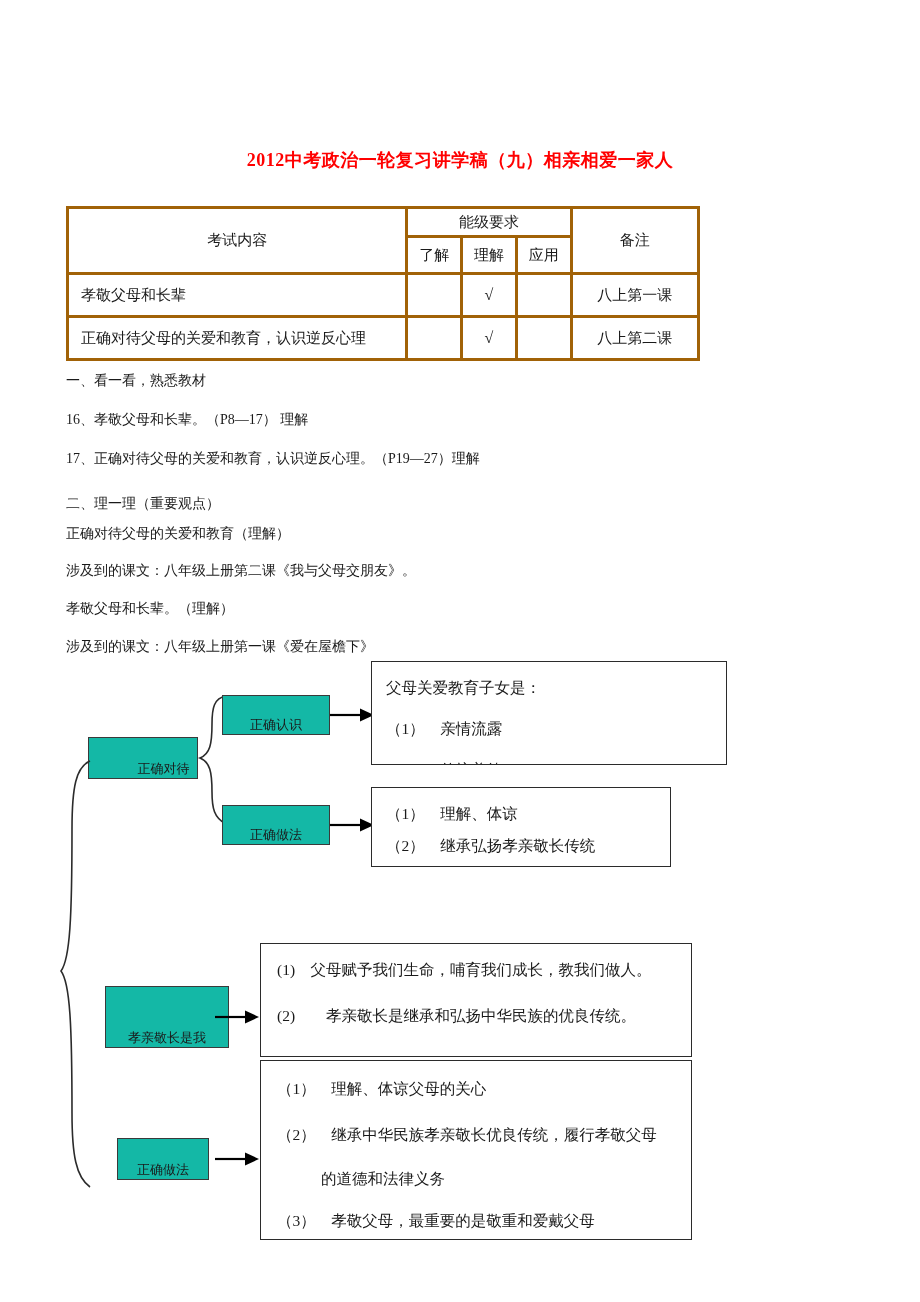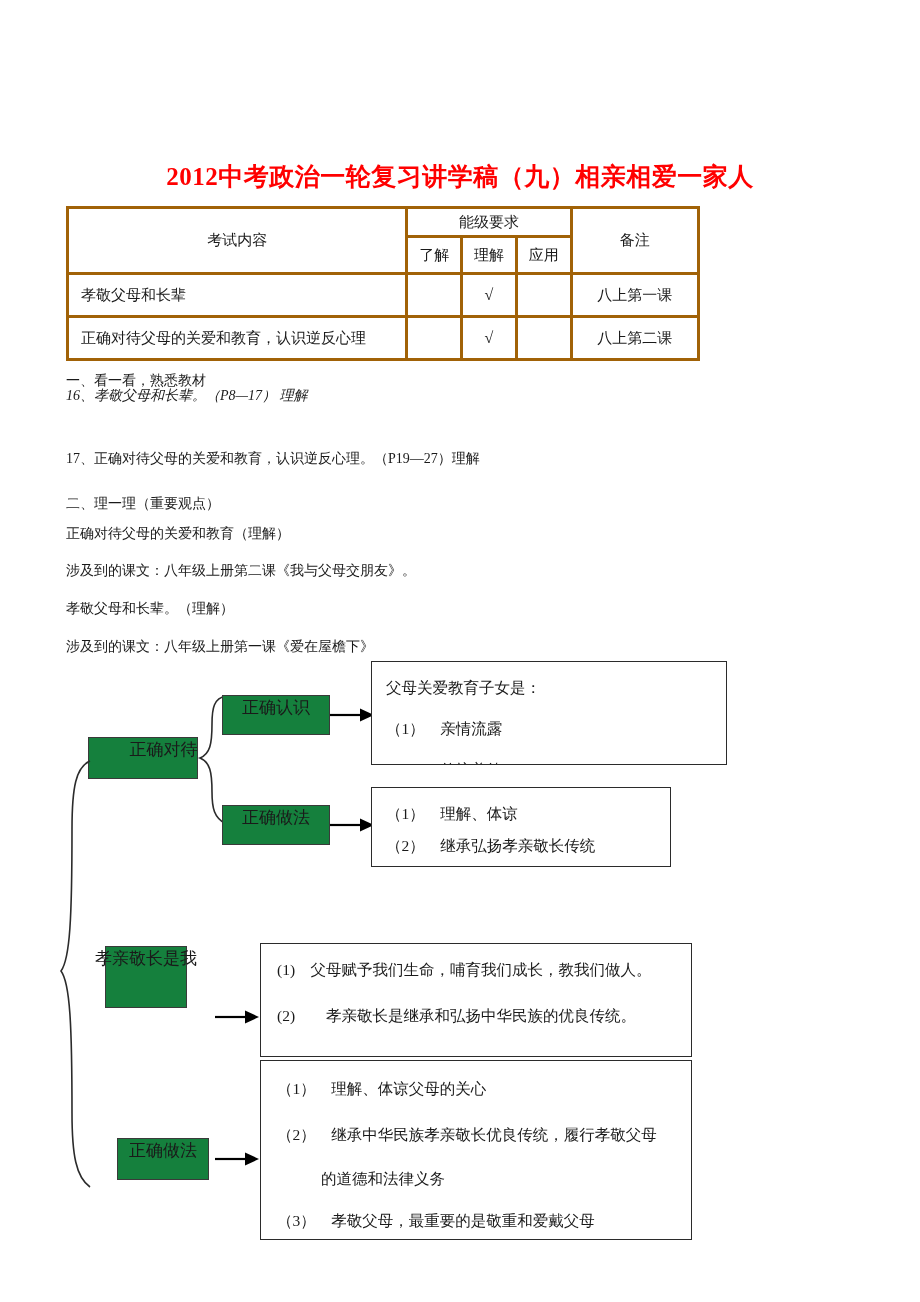--- a/index.html
+++ b/index.html
@@ -23,26 +23,25 @@
     height: 1302px;
   }
 
   
   .doc-title {
     position: absolute;
     left: 0;
     top: 148px;
     width: 920px;
     text-align: center;
-    font-size: 25px;
+    font-size: 18px;
     font-weight: bold;
     color: #ff0000;
     letter-spacing: 0.5px;
     font-family: "Liberation Serif", "DejaVu Serif", serif;
-    margin-top: 12px;
   }
 
   
   .spec-table {
     position: absolute;
     left: 66px;
     top: 206px;
     width: 634px;
     border-collapse: collapse;
     font-size: 15px;
@@ -72,26 +71,26 @@
     font-size: 14px;
     line-height: 1.1;
     white-space: nowrap;
     color: #1a1a1a;
   }
 
   
   .node {
     position: absolute;
     border: 1.3px solid #3a3a3a;
-    background: #15803d;
+    background: #14b8a6;
     box-sizing: border-box;
     display: flex;
-    align-items: flex-start;
+    align-items: flex-end;
     justify-content: center;
-    font-size: 17px;
+    font-size: 13px;
     color: #1a1a1a;
     white-space: nowrap;
   }
   .panel {
     position: absolute;
     border: 1.5px solid #2b2b2b;
     background: #ffffff;
     box-sizing: border-box;
     overflow: hidden;
     font-size: 15.5px;
@@ -137,21 +136,21 @@
         <td class="row-cell check"></td>
         <td class="row-cell check">√</td>
         <td class="row-cell check"></td>
         <td class="row-cell">八上第二课</td>
       </tr>
     </tbody>
   </table>
 
   <div class="para" style="left:66px; top:373px;">一、看一看，熟悉教材</div>
 
-  <div class="para" style="left:66px; top:388px;font-style:italic;">16、孝敬父母和长辈。（P8—17）  理解</div>
+  <div class="para" style="left:66px; top:412px;">16、孝敬父母和长辈。（P8—17）  理解</div>
 
   <div class="para" style="left:66px; top:451px;">17、正确对待父母的关爱和教育，认识逆反心理。（P19—27）理解</div>
 
   <div class="para" style="left:66px; top:496px;">二、理一理（重要观点）</div>
 
   <div class="para" style="left:66px; top:526px;">正确对待父母的关爱和教育（理解）</div>
 
   <div class="para" style="left:66px; top:563px;">涉及到的课文：八年级上册第二课《我与父母交朋友》。</div>
 
   <div class="para" style="left:66px; top:601px;">孝敬父母和长辈。（理解）</div>
@@ -194,21 +193,21 @@
   <div class="panel" style="left:371px; top:787px; width:300px; height:80px;">
     <div class="line" style="position:absolute; left:14px; top:18px;">（1）　理解、体谅</div>
     <div class="line" style="position:absolute; left:14px; top:50px;">（2）　继承弘扬孝亲敬长传统</div>
   </div>
 
   <svg class="brace" style="left:58px; top:757px;" width="36" height="436">
     <path d="M32 4 C 18 10, 14 30, 14 72 C 14 160, 12 202, 3 214
              C 12 226, 14 268, 14 356 C 14 398, 18 420, 32 430" fill="none" stroke="#2b2b2b" stroke-width="1.6"></path>
   </svg>
 
-  <div class="node" style="left:105px; top:946px; width:82px; height:62px;">
+  <div class="node" style="left:105px; top:986px; width:124px; height:62px;">
     <span>孝亲敬长是我</span>
   </div>
 
   <svg class="arrow" style="left:215px; top:1007px;" width="44" height="20">
     <line x1="0" y1="10" x2="32" y2="10" stroke="#000" stroke-width="2.2"></line>
     <polygon points="30,3.5 44,10 30,16.5" fill="#000"></polygon>
   </svg>
 
   <div class="panel" style="left:260px; top:943px; width:432px; height:114px;">
     <div class="line" style="position:absolute; left:16px; top:18px;">(1)　父母赋予我们生命，哺育我们成长，教我们做人。</div>

